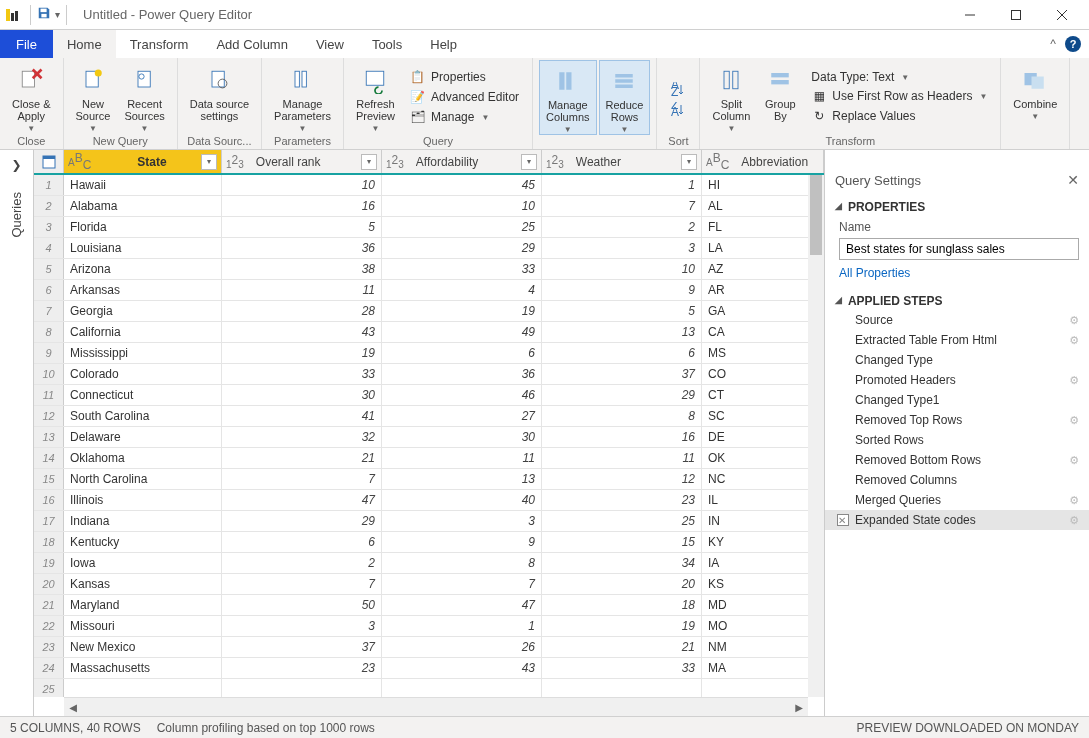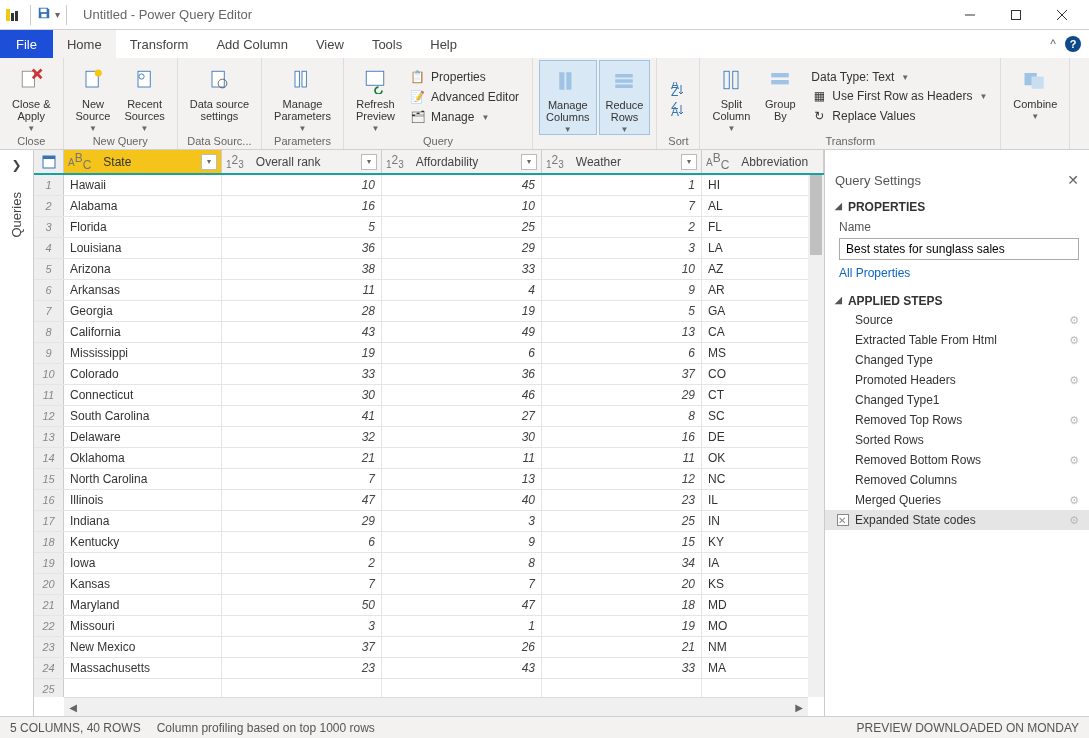--- a/index.html
+++ b/index.html
@@ -46,21 +46,21 @@
 
     .tablewrap { flex: 1; display: flex; flex-direction: column; min-width: 0; border-right: 1px solid #ccc; }
     .grid { flex: 1; overflow: hidden; position: relative; }
     .thead { display: flex; height: 25px; background: #f3f2f1; border-bottom: 2px solid #17a2a2; position: sticky; top: 0; }
     .rownumhead { width: 30px; border-right: 1px solid #ccc; background: #eee; display: flex; align-items: center; justify-content: center; flex-shrink: 0; }
     .colhead { border-right: 1px solid #ccc; display: flex; align-items: center; padding: 0 4px; gap: 12px; position: relative; }
     .colhead .typ { font-size: 10px; color: #777; }
     .colhead .nm { flex: 1; color: #444; font-size: 12px; white-space: nowrap; overflow: hidden; }
     .colhead .dropbtn { width: 16px; height: 16px; border: 1px solid #bbb; background: #fff; display: flex; align-items: center; justify-content: center; font-size: 8px; color: #666; flex-shrink: 0; }
     .colhead.c-state { background: #f4c41a; width: 158px; }
-    .colhead.c-state .nm { color: #333; font-weight: 400; }
+    .colhead.c-state .nm { color: #333; font-weight: 700; margin-left: 34px; }
     .colhead.c-rank { width: 160px; }
     .colhead.c-aff { width: 160px; }
     .colhead.c-wea { width: 160px; }
     .colhead.c-abb { flex: 1; min-width: 88px; }
 
     .tbody { overflow-y: auto; height: calc(100% - 25px - 19px); }
     .trow { display: flex; height: 21px; border-bottom: 1px solid #e5e5e5; }
     .trow .rn { width: 30px; background: #eee; border-right: 1px solid #ccc; display: flex; align-items: center; justify-content: center; color: #888; font-size: 11px; font-style: italic; flex-shrink: 0; }
     .tcell { border-right: 1px solid #e5e5e5; padding: 0 6px; display: flex; align-items: center; overflow: hidden; white-space: nowrap; }
     .tcell.c-state { width: 158px; color: #333; }

